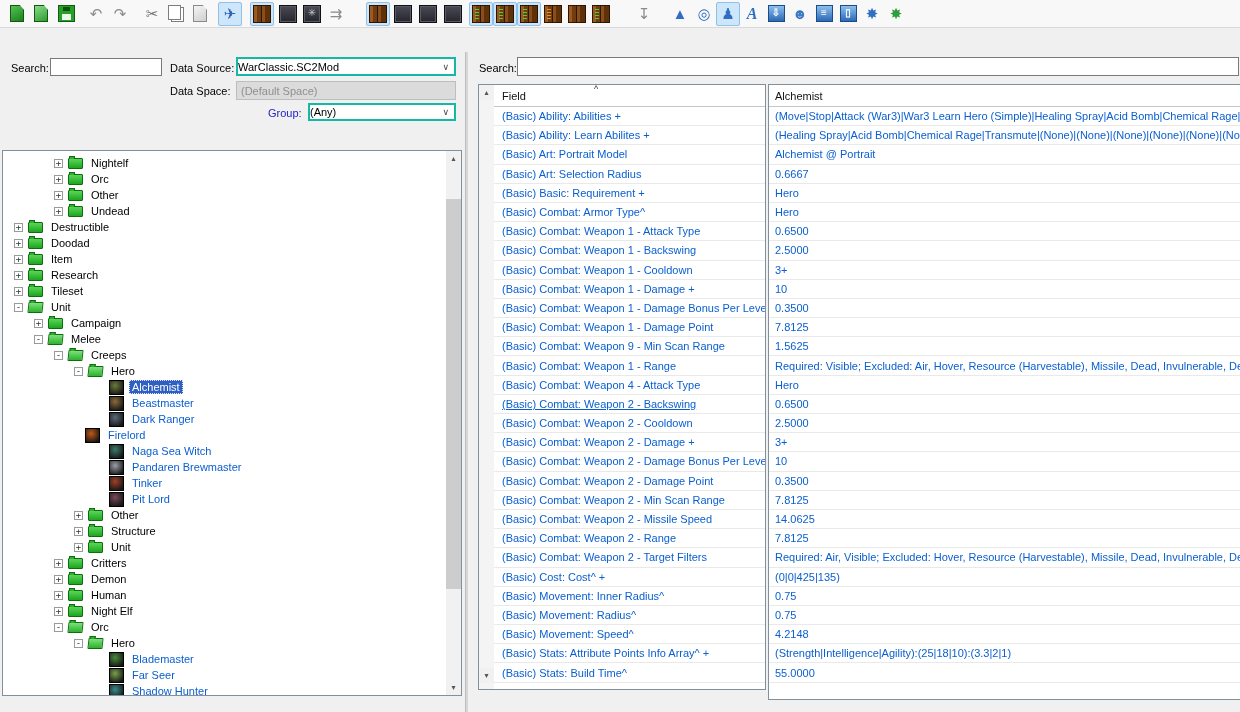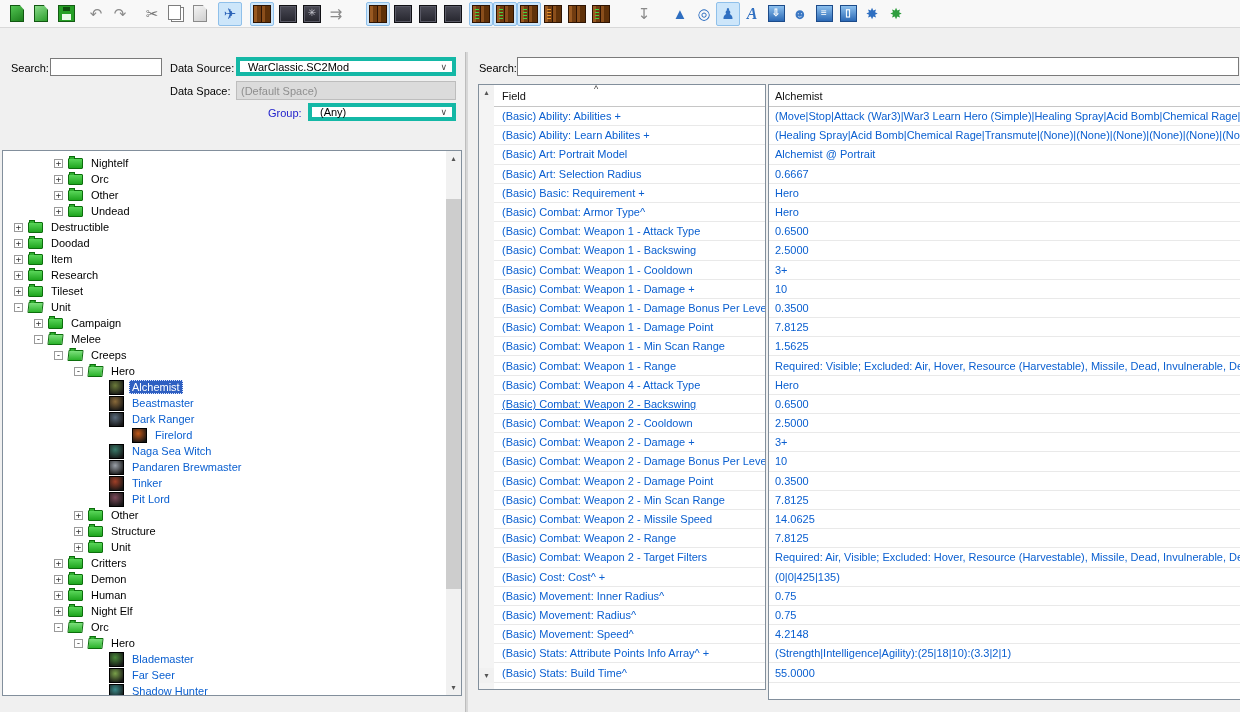--- a/index.html
+++ b/index.html
@@ -32,22 +32,22 @@
     background:repeating-linear-gradient(0deg,#46d13e 0 1px,transparent 1px 3px);}
   .co::before{content:"";position:absolute;left:2px;top:2px;width:4px;height:11px;z-index:1;
     background:repeating-linear-gradient(0deg,#e8922a 0 1px,transparent 1px 3px);}
   .dk{width:16px;height:16px;border:1px solid #101014;background:linear-gradient(#4a4a55,#26262e);
     box-shadow:inset 0 0 0 1px #5a5a66;color:#c6c6ce;font-size:10px;line-height:14px;text-align:center;}
   .ch{width:15px;height:15px;background:linear-gradient(#8cc0ee,#2c69b5);border:1px solid #1c4b8a;
     color:#fff;font-size:10px;line-height:13px;text-align:center;font-weight:bold;}
   
   .lbl{position:absolute;white-space:nowrap;}
   .inp{position:absolute;background:#fff;border:1px solid #7a7a7a;box-sizing:border-box;}
-  .combo{position:absolute;background:#fff;border:4px solid #14b8a6;box-sizing:border-box;
-    display:flex;align-items:center;padding-left:8px;white-space:nowrap;}
+  .combo{position:absolute;background:#fff;border:2px solid #14b8a6;box-sizing:border-box;
+    display:flex;align-items:center;padding-left:0;white-space:nowrap;}
   .combo .chev{margin-left:auto;margin-right:5px;color:#444;font-size:9px;}
   .disabledfield{position:absolute;background:#dbdbdb;border:1px solid #bdbdbd;box-sizing:border-box;
     color:#8f8f8f;display:flex;align-items:center;padding-left:4px;}
   .bluelbl{color:#2222cc;}
   
   .treepanel{position:absolute;left:2px;top:150px;width:460px;height:546px;background:#fff;
     border:1px solid #828f9c;box-sizing:border-box;overflow:hidden;}
   .tree-items{position:absolute;left:1px;top:4px;right:16px;bottom:0;overflow:hidden;}
   .trow{height:16px;display:flex;align-items:center;white-space:nowrap;box-sizing:border-box;}
   .expander{width:9px;height:9px;flex:none;border:1px solid #9a9a9a;background:#fff;
@@ -282,21 +282,21 @@
         <span class="tlabel unit selected">Alchemist</span>
       </div>
       <div class="trow" style="padding-left: 105px;">
         <span class="uicon" style="--tint: #8a6a3a;"></span>
         <span class="tlabel unit">Beastmaster</span>
       </div>
       <div class="trow" style="padding-left: 105px;">
         <span class="uicon" style="--tint: #5a6a7a;"></span>
         <span class="tlabel unit">Dark Ranger</span>
       </div>
-      <div class="trow" style="padding-left: 105px; margin-left: 23px;">
+      <div class="trow" style="padding-left: 81px;">
         <span class="uicon" style="--tint: #c05818;"></span>
         <span class="tlabel unit">Firelord</span>
       </div>
       <div class="trow" style="padding-left: 105px;">
         <span class="uicon" style="--tint: #3a7a6a;"></span>
         <span class="tlabel unit">Naga Sea Witch</span>
       </div>
       <div class="trow" style="padding-left: 105px;">
         <span class="uicon" style="--tint: #9aa0a8;"></span>
         <span class="tlabel unit">Pandaren Brewmaster</span>
@@ -419,21 +419,21 @@
       <div class="drow" style="padding-left: 8px;">
         <span>(Basic) Combat: Weapon 1 - Damage +</span>
       </div>
       <div class="drow" style="padding-left: 8px;">
         <span>(Basic) Combat: Weapon 1 - Damage Bonus Per Level</span>
       </div>
       <div class="drow" style="padding-left: 8px;">
         <span>(Basic) Combat: Weapon 1 - Damage Point</span>
       </div>
       <div class="drow" style="padding-left: 8px;">
-        <span>(Basic) Combat: Weapon 1 - Min Scan Range</span>
+        <span>(Basic) Combat: Weapon 9 - Min Scan Range</span>
       </div>
       <div class="drow" style="padding-left: 8px;">
         <span>(Basic) Combat: Weapon 1 - Range</span>
       </div>
       <div class="drow" style="padding-left: 8px;">
         <span>(Basic) Combat: Weapon 4 - Attack Type</span>
       </div>
       <div class="drow" style="padding-left: 8px; text-decoration: underline;">
         <span>(Basic) Combat: Weapon 2 - Backswing</span>
       </div>

